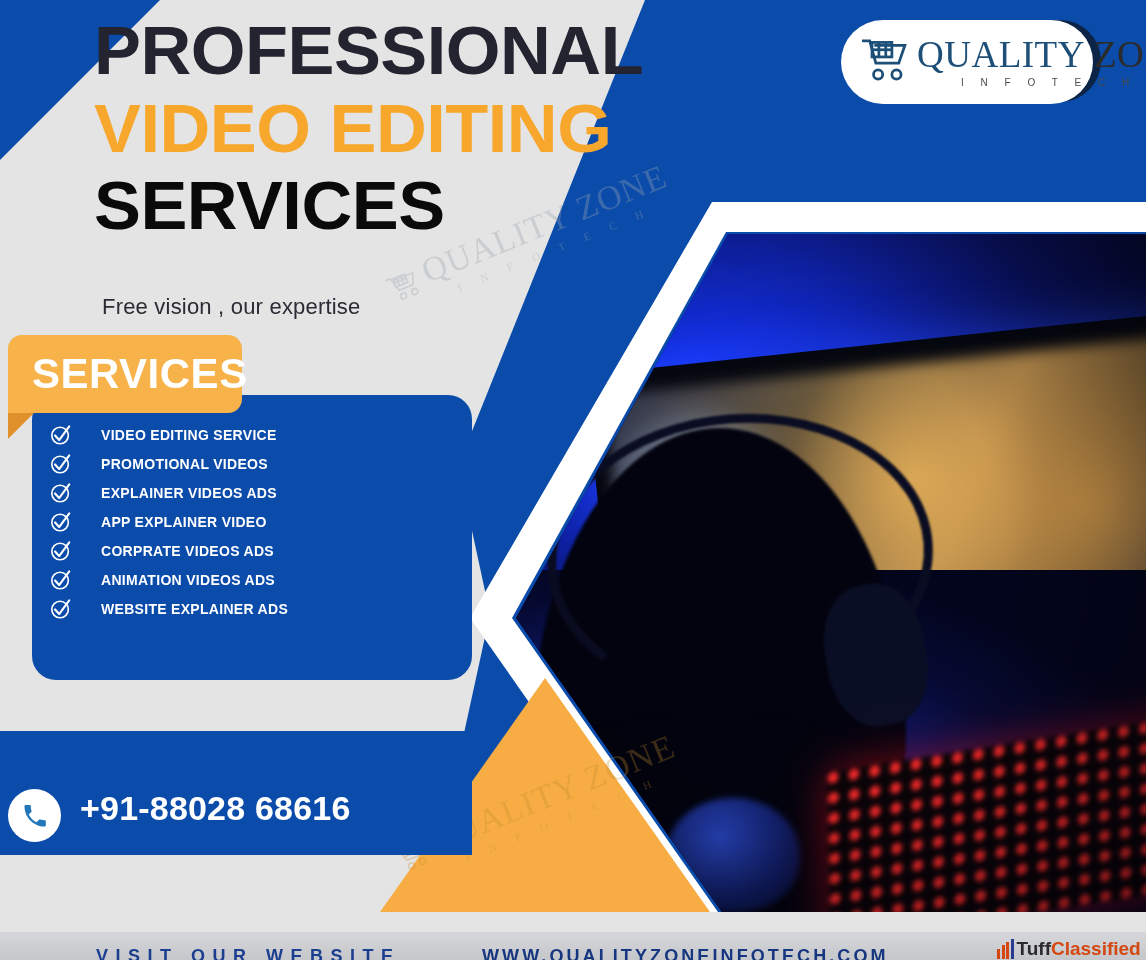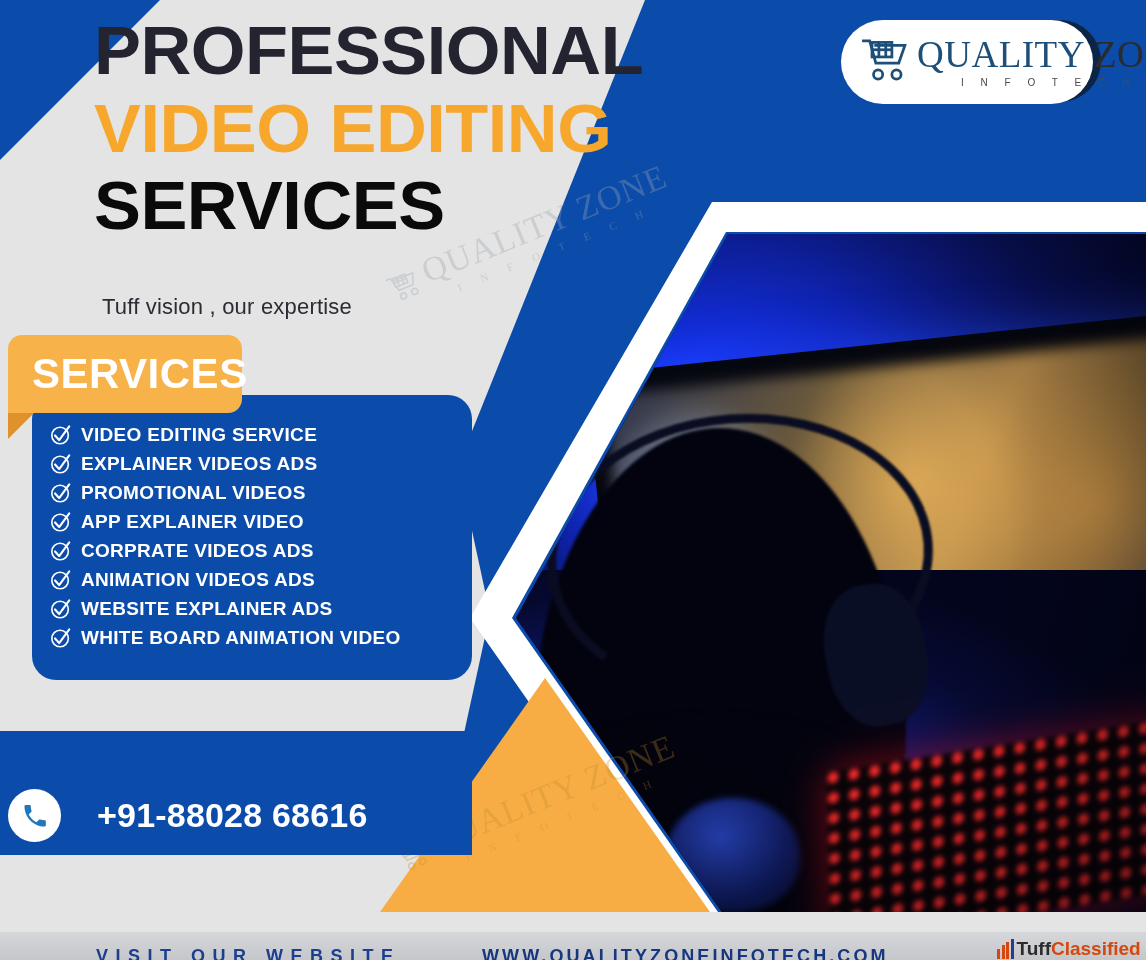--- a/index.html
+++ b/index.html
@@ -210,40 +210,41 @@
     margin-bottom:5px;
     height:24px;
   }
   .svc-check {
     width:22px; height:22px; flex:0 0 22px;
     margin-right:9px;
     position:relative;
   }
   .svc-check svg { display:block; }
   .svc-label {
-    color:#ffffff; font-weight:700; font-size:19px;
+    color:#ffffff; font-weight:700; font-size:14px;
     letter-spacing:0.3px; white-space:nowrap;
     text-transform:uppercase;
+    margin-left:20px;
   }
 
   
   .contact-band {
     position:absolute; left:0; top:731px;
     width:472px; height:124px;
     background:#0b4cab;
     z-index:7;
   }
   .contact-title {
     position:absolute; left:18px; top:12px;
     color:#ffffff; font-weight:700; font-size:31px;
     letter-spacing:0.4px; text-transform:uppercase;
   }
   .contact-row {
     position:absolute; left:8px; top:58px;
-    display:flex; align-items:center;gap:17px;
+    display:flex; 
   }
   .phone-badge {
     width:53px; height:53px; border-radius:50%;
     background:#ffffff;
     display:flex; align-items:center; justify-content:center;
     flex:0 0 53px;
   }
   .contact-number {
     margin-left:19px;
     color:#ffffff; font-weight:700; font-size:34px;
@@ -408,21 +409,21 @@
           <span style="font-size:10px;color:#4a4a4a;letter-spacing:7px;margin-top:5px;margin-left:44px;font-family:'Liberation Sans',sans-serif;">I N F O T E C H</span>
         </span>
       </div>
     </div>
 
     <div class="headline">
       <div class="line l1">PROFESSIONAL</div>
       <div class="line l2">VIDEO EDITING</div>
       <div class="line l3">SERVICES</div>
     </div>
-    <div class="tagline">Tuff vision , our expertise</div>
+    <div class="tagline">Free vision , our expertise</div>
 
     <div class="services-tab-fold"></div>
     <div class="services-tab">
       <span class="txt">SERVICES</span>
     </div>
 
     <div class="services-panel">
       <div class="svc-item">
         <span class="svc-check">
           <svg width="22" height="22" viewBox="0 0 24 24" fill="none">
@@ -432,38 +433,38 @@
         </span>
         <span class="svc-label">VIDEO EDITING SERVICE</span>
       </div>
       <div class="svc-item">
         <span class="svc-check">
           <svg width="22" height="22" viewBox="0 0 24 24" fill="none">
               <circle cx="11" cy="12.5" r="9" stroke="#ffffff" stroke-width="1.8"></circle>
               <path d="M5.5 12.5 L10 17.5 L21 2.5" stroke="#ffffff" stroke-width="2.3" stroke-linecap="round" stroke-linejoin="round"></path>
             </svg>
         </span>
+        <span class="svc-label">PROMOTIONAL VIDEOS</span>
+      </div>
+      <div class="svc-item">
+        <span class="svc-check">
+          <svg width="22" height="22" viewBox="0 0 24 24" fill="none">
+              <circle cx="11" cy="12.5" r="9" stroke="#ffffff" stroke-width="1.8"></circle>
+              <path d="M5.5 12.5 L10 17.5 L21 2.5" stroke="#ffffff" stroke-width="2.3" stroke-linecap="round" stroke-linejoin="round"></path>
+            </svg>
+        </span>
         <span class="svc-label">EXPLAINER VIDEOS ADS</span>
       </div>
       <div class="svc-item">
         <span class="svc-check">
           <svg width="22" height="22" viewBox="0 0 24 24" fill="none">
               <circle cx="11" cy="12.5" r="9" stroke="#ffffff" stroke-width="1.8"></circle>
               <path d="M5.5 12.5 L10 17.5 L21 2.5" stroke="#ffffff" stroke-width="2.3" stroke-linecap="round" stroke-linejoin="round"></path>
             </svg>
         </span>
-        <span class="svc-label">PROMOTIONAL VIDEOS</span>
-      </div>
-      <div class="svc-item">
-        <span class="svc-check">
-          <svg width="22" height="22" viewBox="0 0 24 24" fill="none">
-              <circle cx="11" cy="12.5" r="9" stroke="#ffffff" stroke-width="1.8"></circle>
-              <path d="M5.5 12.5 L10 17.5 L21 2.5" stroke="#ffffff" stroke-width="2.3" stroke-linecap="round" stroke-linejoin="round"></path>
-            </svg>
-        </span>
         <span class="svc-label">APP EXPLAINER VIDEO</span>
       </div>
       <div class="svc-item">
         <span class="svc-check">
           <svg width="22" height="22" viewBox="0 0 24 24" fill="none">
               <circle cx="11" cy="12.5" r="9" stroke="#ffffff" stroke-width="1.8"></circle>
               <path d="M5.5 12.5 L10 17.5 L21 2.5" stroke="#ffffff" stroke-width="2.3" stroke-linecap="round" stroke-linejoin="round"></path>
             </svg>
         </span>
         <span class="svc-label">CORPRATE VIDEOS ADS</span>
@@ -478,29 +479,20 @@
         <span class="svc-label">ANIMATION VIDEOS ADS</span>
       </div>
       <div class="svc-item">
         <span class="svc-check">
           <svg width="22" height="22" viewBox="0 0 24 24" fill="none">
               <circle cx="11" cy="12.5" r="9" stroke="#ffffff" stroke-width="1.8"></circle>
               <path d="M5.5 12.5 L10 17.5 L21 2.5" stroke="#ffffff" stroke-width="2.3" stroke-linecap="round" stroke-linejoin="round"></path>
             </svg>
         </span>
         <span class="svc-label">WEBSITE EXPLAINER ADS</span>
-      </div>
-      <div class="svc-item">
-        <span class="svc-check">
-          <svg width="22" height="22" viewBox="0 0 24 24" fill="none">
-              <circle cx="11" cy="12.5" r="9" stroke="#ffffff" stroke-width="1.8"></circle>
-              <path d="M5.5 12.5 L10 17.5 L21 2.5" stroke="#ffffff" stroke-width="2.3" stroke-linecap="round" stroke-linejoin="round"></path>
-            </svg>
-        </span>
-        <span class="svc-label">WHITE BOARD ANIMATION VIDEO</span>
       </div>
     </div>
 
     <div class="contact-band">
       <div class="contact-row">
         <span class="phone-badge">
           <svg width="28" height="28" viewBox="0 0 24 24" fill="#2277bb">
             <path d="M6.6 10.8c1.4 2.8 3.8 5.2 6.6 6.6l2.2-2.2c.3-.3.7-.4 1.1-.2 1.2.4 2.5.6 3.8.6.6 0 1 .4 1 1V20c0 .6-.4 1-1 1C10.8 21 3 13.2 3 3.6c0-.6.4-1 1-1h3.4c.6 0 1 .4 1 1 0 1.3.2 2.6.6 3.8.1.4 0 .8-.2 1.1l-2.2 2.3z"></path>
           </svg>
         </span>

